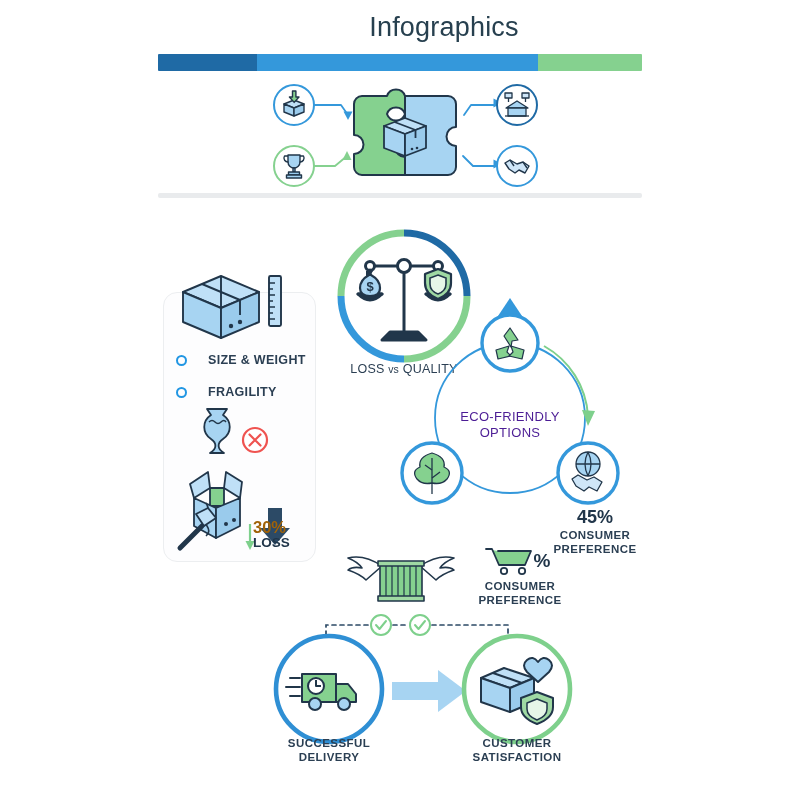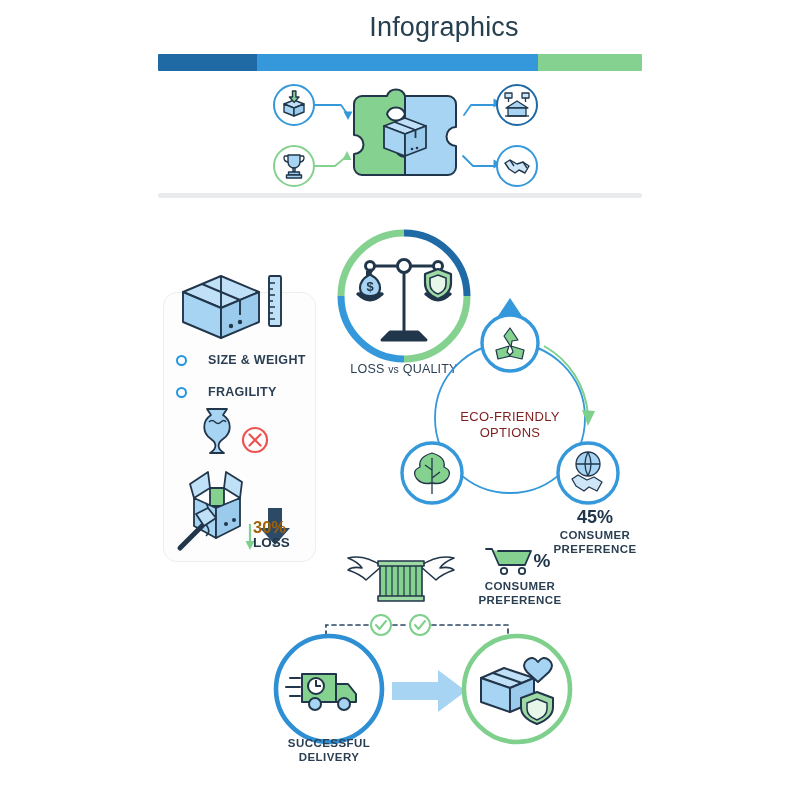--- a/index.html
+++ b/index.html
@@ -38,21 +38,21 @@
 
   
   .cap-label{
     font-size:11.5px;font-weight:700;color:#2b3f53;
     letter-spacing:.45px;text-align:center;line-height:1.22;
   }
   .big-pct{font-size:18px;font-weight:700;color:#21364a;text-align:center;line-height:1;}
   #cost-quality-label{font-size:12.5px;font-weight:400;color:#2b3f53;letter-spacing:.2px;white-space:nowrap;}
   #cost-quality-label .vs{font-size:10.5px;}
   #eco-center-label{
-    font-size:13px;font-weight:400;color:#7f1d1d;letter-spacing:.3px;
+    font-size:13px;font-weight:400;color:#4c1d95;letter-spacing:.3px;
     text-align:center;line-height:1.25;width:150px;
   }
   #loss-number{font-size:16.5px;font-weight:700;color:#a16207;line-height:1.05;}
   #loss-word{font-size:13.5px;font-weight:700;color:#21364a;line-height:1.05;text-align:center;}
 
   svg{display:block;overflow:visible;}
 </style>
 </head>
 <body>
 
@@ -376,14 +376,18 @@
         <polygon points="44,36 74,46 50,56 21,46" fill="#bfe0f7"></polygon>
         <polygon points="21,46 50,56 50,80 21,70"></polygon>
         <polygon points="74,46 50,56 50,80 74,70" fill="#9acbec"></polygon>
         <path d="M33,41 L62,51" fill="none"></path>
         <path d="M78 30 q5 -7 11 -2 q6 5 0 12 l-11 10 l-11 -10 q-6 -7 0 -12 q6 -5 11 2 z" fill="#a7d4f2"></path>
         <path d="M77 60 L93 66 v9 q0 11 -16 17 Q61 86 61 75 v-9 z" fill="#9fd9a3"></path>
         <path d="M77 67 L87 71 v6 q0 7 -10 11 Q67 84 67 77 v-6 z" fill="#e6f6e8" stroke-width="1.5"></path>
       </g>
     </svg>
   </div>
+  <div class="abs" style="left:446px;top:736px;width:142px;">
+    <div class="cap-label">CUSTOMER</div>
+    <div class="cap-label">SATISFACTION</div>
+  </div>
 
 </div>
 
 </body></html>

